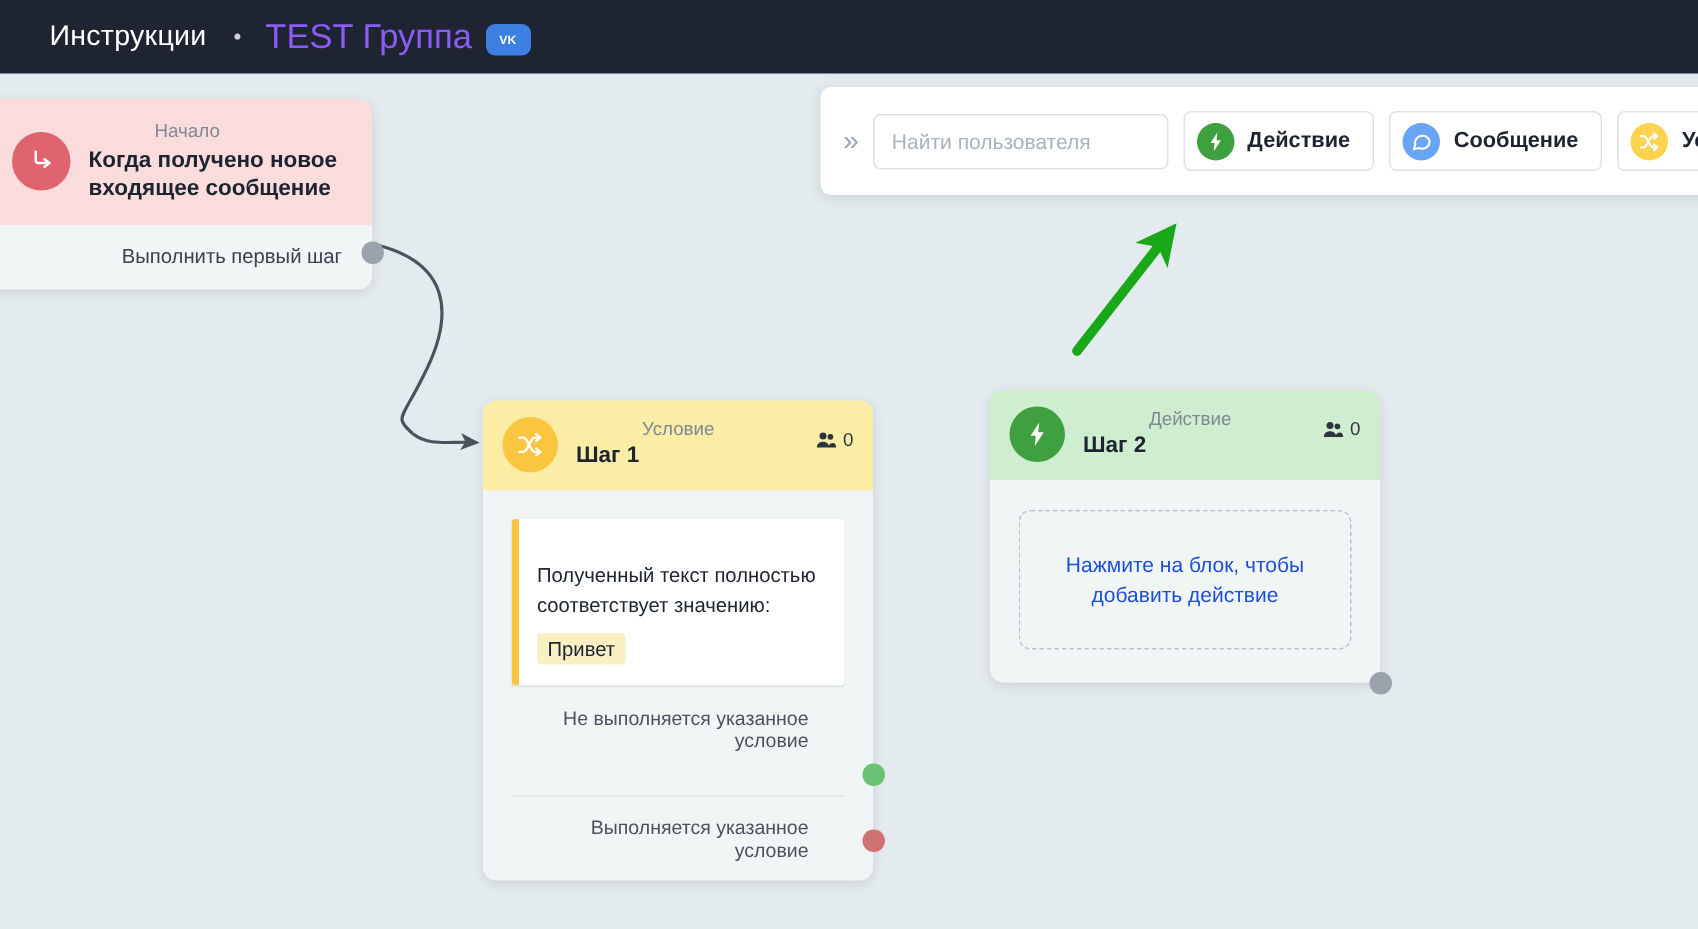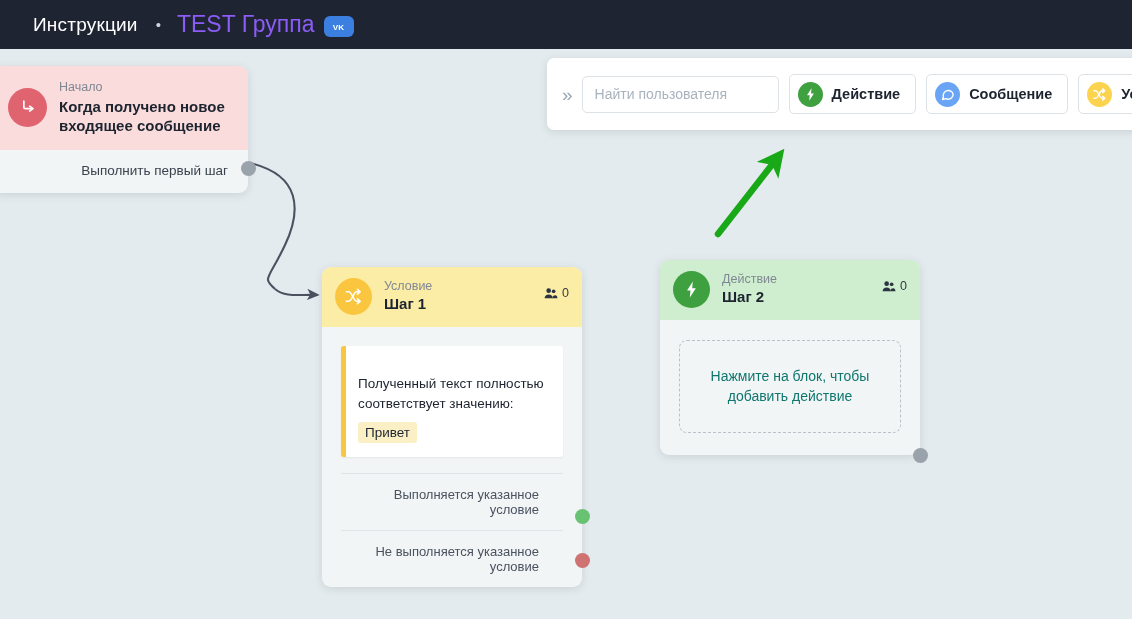--- a/index.html
+++ b/index.html
@@ -108,21 +108,21 @@
     padding: 11px 13px 12px 13px;
     border-radius: 9px 9px 0 0;
     position: relative;
   }
   .node-head .circ {
     width: 37px; height: 37px; border-radius: 50%;
     display: flex; align-items: center; justify-content: center;
     flex: none; margin-right: 12px;
   }
   .node-kind {
-    font-size: 12.5px; color: #7f8794; line-height: 1.25; margin-bottom: 1px;
+    font-size: 12.5px; color: #7f8794; line-height: 1.25; margin-bottom: 1px; margin-left: 44px;
   }
   .node-title {
     font-size: 15px; font-weight: bold; color: #1d2430; line-height: 1.25;
   }
   .node-count {
     position: absolute; right: 13px; top: 19px;
     display: flex; align-items: center; gap: 4px;
     font-size: 12.5px; color: #333a45;
   }
 
@@ -178,21 +178,21 @@
   .out-row.first { margin-top: 16px; }
 
   
   #node-act { left: 660px; top: 211px; width: 260px; }
   #node-act .node-head { background: #cfeecf; }
   #node-act .circ { background: #3ea03e; }
   #node-act .node-body { padding: 20px 19px 22px 19px; }
   .act-placeholder {
     border: 1px dashed #b9c2c9; border-radius: 8px;
     padding: 25px 14px;
-    text-align: center; font-size: 14px; color: #0f766e; line-height: 1.45;
+    text-align: center; font-size: 14px; color: #1d4ed8; line-height: 1.45;
   }
 
   
   #edge-layer {
     position: absolute; left: 0; top: 0; width: 1132px; height: 570px;
     z-index: 10; pointer-events: none;
   }
 </style>
 </head>
 <body>
@@ -263,25 +263,25 @@
         <span>0</span>
       </span>
     </div>
 
     <div class="node-body">
       <div class="cond-card">
         <div class="cond-text">Полученный текст полностью соответствует значению:</div>
         <span class="cond-chip">Привет</span>
       </div>
 
+      <div class="out-row">
+        <span>Не выполняется указанное условие</span>
+      </div>
       <div class="out-row first">
         <span>Выполняется указанное условие</span>
-      </div>
-      <div class="out-row">
-        <span>Не выполняется указанное условие</span>
       </div>
     </div>
 
     <span class="conn-dot green" style="right:-8px; top:242px;"></span>
     <span class="conn-dot red" style="right:-8px; top:286px;"></span>
   </div>
 
   <div class="node" id="node-act">
     <div class="node-head">
       <span class="circ">

